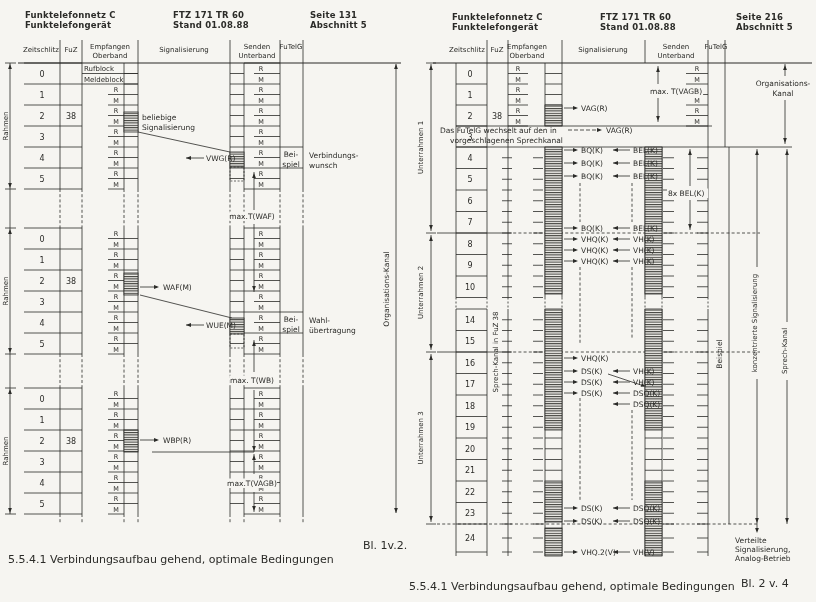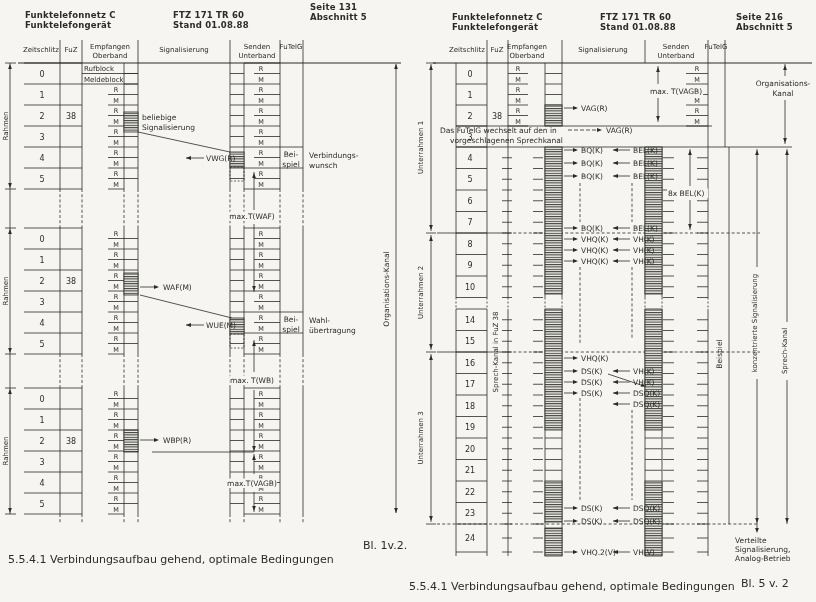--- a/index.html
+++ b/index.html
@@ -849,23 +849,23 @@
         <text x="423" y="438" fill="#2b2b28" font-size="7" font-family="&quot;DejaVu Sans&quot;,sans-serif" text-anchor="middle" transform="rotate(-90 423 438)">Unterrahmen 3</text>
         <line x1="426" y1="63" x2="436" y2="63" stroke="#2b2b28" stroke-width="0.8" stroke-dasharray="none"></line>
         <line x1="426" y1="233" x2="436" y2="233" stroke="#2b2b28" stroke-width="0.8" stroke-dasharray="none"></line>
         <line x1="426" y1="352" x2="436" y2="352" stroke="#2b2b28" stroke-width="0.8" stroke-dasharray="none"></line>
         <line x1="426" y1="524" x2="436" y2="524" stroke="#2b2b28" stroke-width="0.8" stroke-dasharray="none"></line>
       </g>
     </svg>
 
   <div class="hd" style="left:25px;top:10px"><div>Funktelefonnetz C</div><div>Funktelefongerät</div></div>
   <div class="hd" style="left:173px;top:10px"><div>FTZ 171 TR 60</div><div>Stand 01.08.88</div></div>
-  <div class="hd" style="left:310px;top:2px"><div>Seite 131</div><div>Abschnitt 5</div></div>
+  <div class="hd" style="left:310px;top:10px"><div>Seite 131</div><div>Abschnitt 5</div></div>
 
   <div class="hd" style="left:452px;top:12px"><div>Funktelefonnetz C</div><div>Funktelefongerät</div></div>
   <div class="hd" style="left:600px;top:12px"><div>FTZ 171 TR 60</div><div>Stand 01.08.88</div></div>
   <div class="hd" style="left:736px;top:12px"><div>Seite 216</div><div>Abschnitt 5</div></div>
 
   <div class="cap" style="left:8px;top:553px">5.5.4.1 Verbindungsaufbau gehend, optimale Bedingungen</div>
   <div class="cap" style="left:363px;top:539px">Bl. 1v.2.</div>
   <div class="cap" style="left:409px;top:580px">5.5.4.1 Verbindungsaufbau gehend, optimale Bedingungen</div>
-  <div class="cap" style="left:741px;top:577px">Bl. 5 v. 2</div>
+  <div class="cap" style="left:741px;top:577px">Bl. 2 v. 4</div>
 </div>
 
 </body></html>

